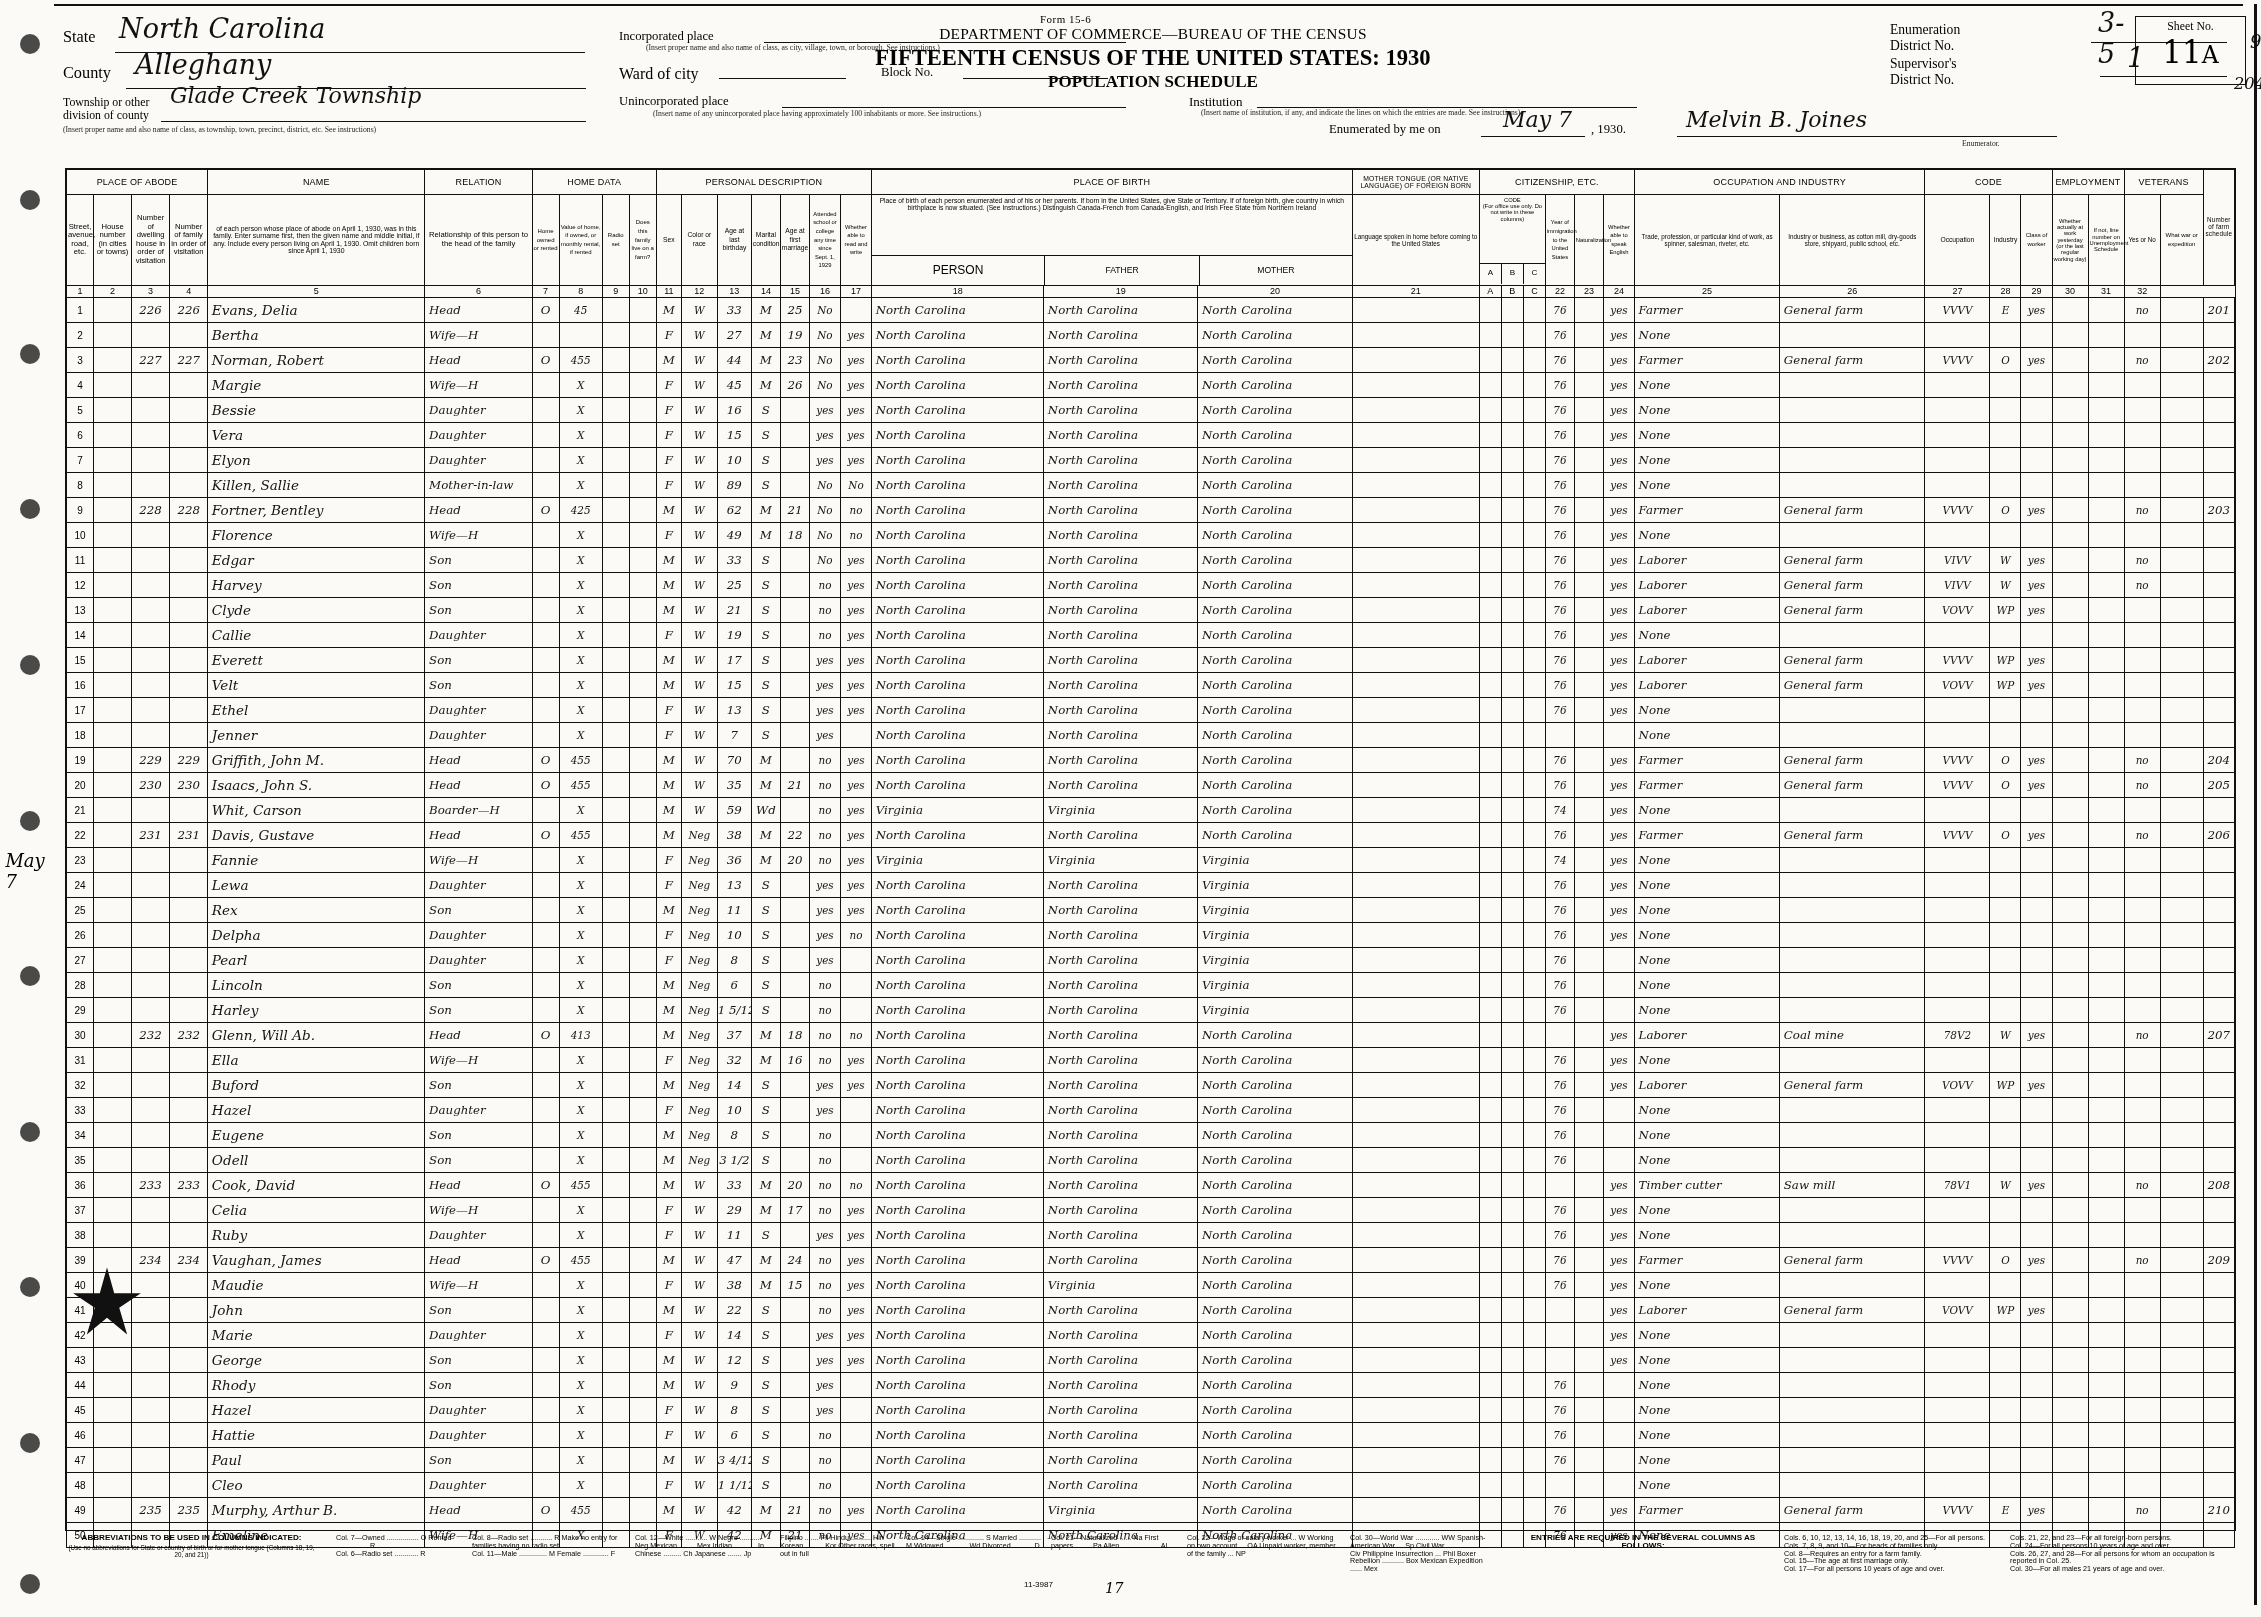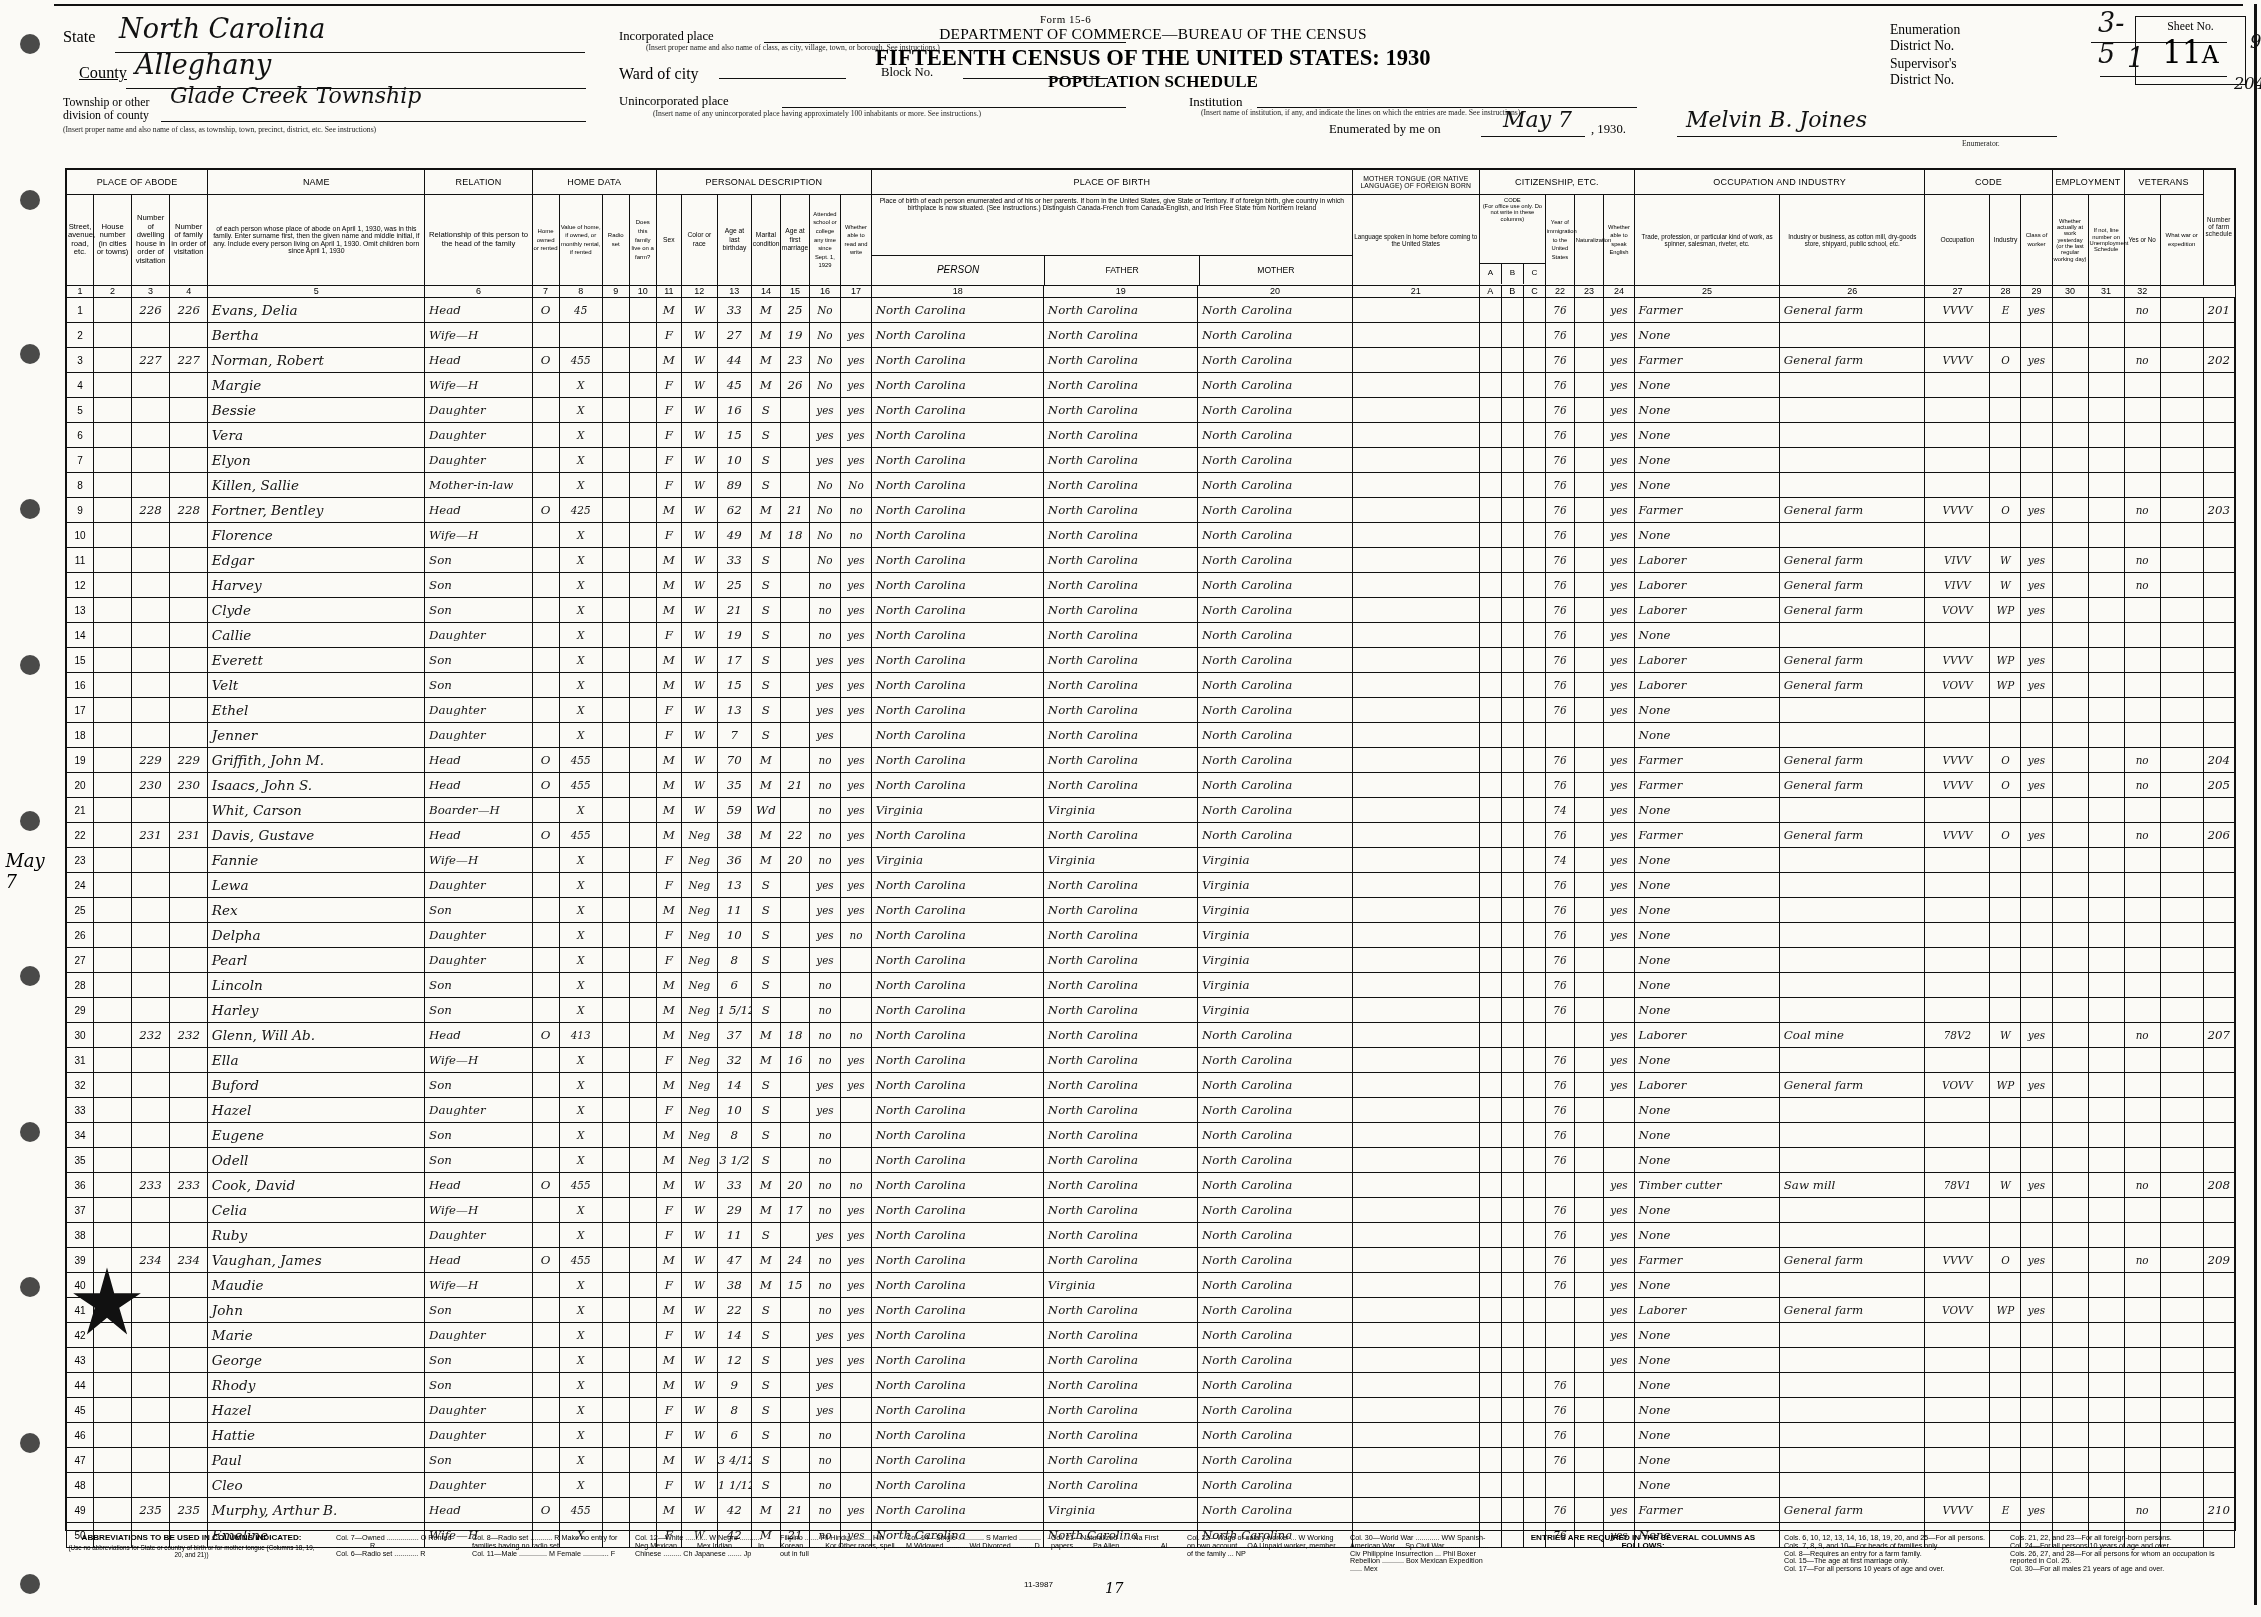--- a/index.html
+++ b/index.html
@@ -93,21 +93,21 @@
       <div class="formno">Form 15-6</div>
       <div class="dept">DEPARTMENT OF COMMERCE—BUREAU OF THE CENSUS</div>
       <div class="census">FIFTEENTH CENSUS OF THE UNITED STATES: 1930</div>
       <div class="popsched">POPULATION SCHEDULE</div>
 
       <div class="blk1">
         <div class="row-lbl" style="left:0;top:1.8px;">State</div>
         <div class="hwbig" style="position:absolute;left:56px;top:-12.7px;">North Carolina</div>
         <div style="position:absolute;left:52px;top:27px;width:470px;border-bottom:1.4px solid #111;"></div>
 
-        <div class="row-lbl" style="left:16px;top:38px;text-decoration:underline;">County</div>
+        <div class="row-lbl" style="left:0;top:38px;">County</div>
         <div class="hwbig" style="position:absolute;left:72px;top:23.5px;">Alleghany</div>
         <div style="position:absolute;left:63px;top:63px;width:460px;border-bottom:1.4px solid #111;"></div>
 
         <div class="row-lbl" style="left:0;top:71px;font-size:11.8px;line-height:12.7px;width:90px;">Township or other division of county</div>
         <div class="tiny" style="position:absolute;left:0;top:101px;width:326px;">(Insert proper name and also name of class, as township, town, precinct, district, etc. See instructions)</div>
         <div class="hwmed" style="position:absolute;left:107px;top:58px;">Glade Creek Township</div>
         <div style="position:absolute;left:98px;top:96px;width:425px;border-bottom:1.4px solid #111;"></div>
       </div>
 
       <div style="position:absolute;left:556px;top:20px;width:543px;">
@@ -241,21 +241,21 @@
             <td style="font-size:6.7px;">Sex</td>
             <td style="font-size:6.7px;">Color or race</td>
             <td style="font-size:6.7px;">Age at last birthday</td>
             <td style="font-size:6.7px;">Marital condition</td>
             <td style="font-size:6.7px;">Age at first marriage</td>
             <td style="font-size:5.8px;">Attended school or college any time since Sept. 1, 1929</td>
             <td style="font-size:5.8px;">Whether able to read and write</td>
             <td colspan="3" style="padding:0;">
               <div style="font-size:6.7px;line-height:7.4px;padding:1.8px 2.7px;border-bottom:0.9px solid #111;height:56px;">Place of birth of each person enumerated and of his or her parents. If born in the United States, give State or Territory. If of foreign birth, give country in which birthplace is now situated. (See Instructions.) Distinguish Canada-French from Canada-English, and Irish Free State from Northern Ireland</div>
               <div style="display:flex;height:29px;">
-                <div style="flex:0 0 172px;border-right:0.9px solid #111;display:flex;align-items:center;justify-content:center;font-size:10px;font-style:italic;">PERSON</div>
+                <div style="flex:0 0 172px;border-right:0.9px solid #111;display:flex;align-items:center;justify-content:center;font-size:12px;">PERSON</div>
                 <div style="flex:0 0 154px;border-right:0.9px solid #111;display:flex;align-items:center;justify-content:center;font-size:8.6px;">FATHER</div>
                 <div style="flex:1;display:flex;align-items:center;justify-content:center;font-size:8.6px;">MOTHER</div>
               </div>
             </td>
             <td style="font-size:6.3px;line-height:7px;">Language spoken in home before coming to the United States</td>
             <td colspan="3" style="padding:0;">
               <div style="font-size:5.8px;line-height:6.3px;padding:0.9px;height:65px;border-bottom:0.9px solid #111;">CODE<br>(For office use only. Do not write in these columns)</div>
               <div style="display:flex;height:20px;">
                 <div style="flex:1;border-right:0.9px solid #111;display:flex;align-items:center;justify-content:center;font-size:8.1px;">A</div>
                 <div style="flex:1;border-right:0.9px solid #111;display:flex;align-items:center;justify-content:center;font-size:8.1px;">B</div>

